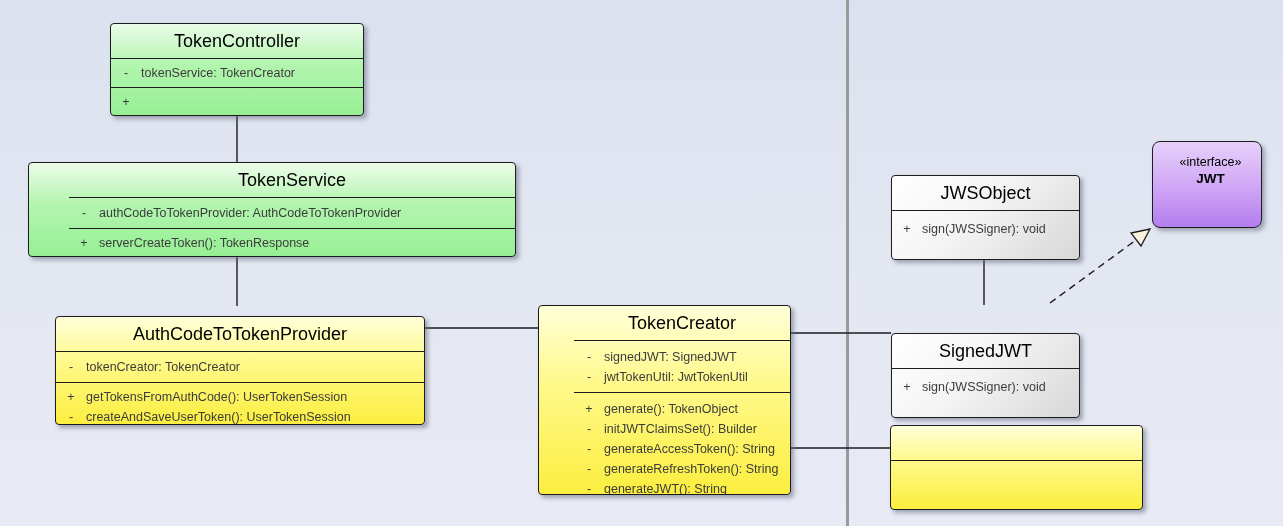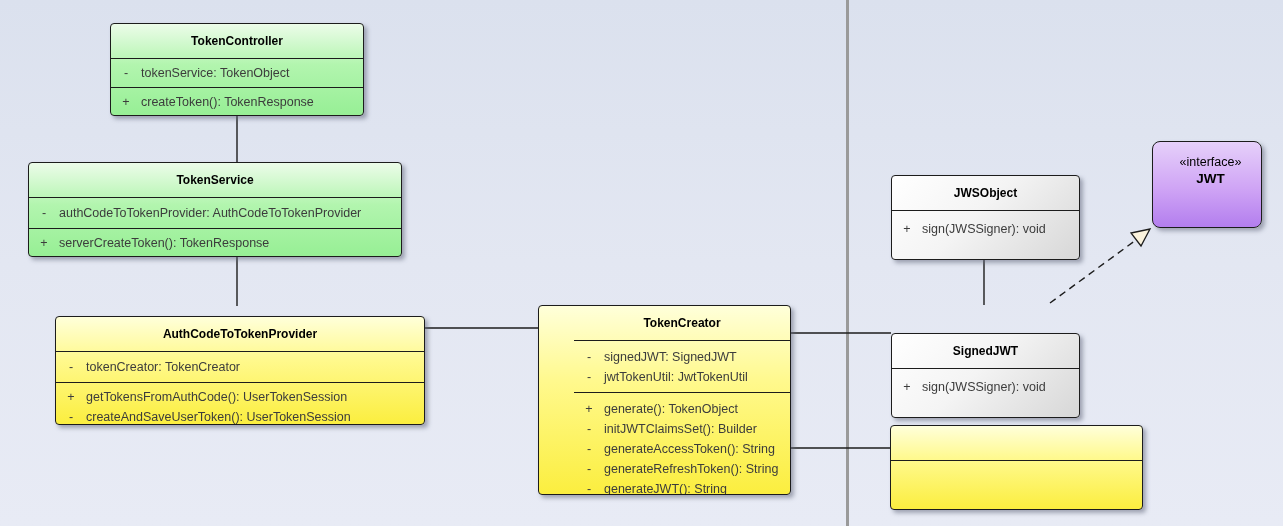--- a/index.html
+++ b/index.html
@@ -18,39 +18,39 @@
   svg.connectors { position:absolute; left:0; top:0; pointer-events:none; }
 
   .uml-class {
     position:absolute; display:flex; flex-direction:column;
     border:1px solid #1c1c1c; border-radius:4px;
     box-shadow:3px 3px 4px rgba(100,105,125,0.55);
     overflow:hidden;
   }
   .uml-class .title {
     flex:0 0 34px; display:flex; align-items:center; justify-content:center;
-    font-weight:bold; font-size:12px; color:#000;
+    font-weight:normal; font-size:18px; color:#000;
   }
   .compartment { border-top:1px solid #1c1c1c; }
   .compartment.single { display:flex; align-items:center; }
   .compartment.multi  { padding-top:4px; }
   .compartment.topalign { padding-top:8px; }
   .member { display:flex; align-items:baseline; padding:1px 6px 1px 0; }
   .member .vis  { flex:0 0 30px; text-align:center; font-size:12.5px; color:#3c3c3c; }
   .member .sig  { font-size:12.5px; color:#3c3c3c; white-space:nowrap; line-height:18px; }
 
   
   .green  { background:linear-gradient(180deg,#ecfce9 0%,#b2f5ae 45%,#97ef95 100%); }
   .yellow { background:linear-gradient(180deg,#ffffda 0%,#fff98d 40%,#fbee3f 100%); }
   .gray   { background:linear-gradient(135deg,#ffffff 0%,#f4f4f4 45%,#d7d7d7 100%);margin-top:35px; }
   .purple { background:linear-gradient(180deg,#e6d0fa 0%,#cfa4f5 55%,#b37eee 100%);padding-left:7px; }
 
   
   #c0 { left:110px; top:23px;  width:254px; height:93px; }
-  #c1 { left:28px;  top:162px; width:374px; height:95px; }
+  #c1 { left:28px;  top:162px; width:488px; height:95px;padding-left:40px; }
   #c2 { left:55px;  top:316px; width:370px; height:109px; }
   #c3 { left:538px; top:305px; width:253px; height:190px;padding-left:35px; }
   #c4 { left:891px; top:140px; width:189px; height:85px; }
   #c5 { left:891px; top:298px; width:189px; height:85px; }
   #c6 { left:1152px;top:141px; width:110px; height:87px; border-radius:8px; }
   #c7 { left:890px; top:425px; width:253px; height:85px; }
 
   #c0 .attrs { flex:0 0 29px; } #c0 .methods { flex:1; }
   #c1 .attrs { flex:0 0 31px; } #c1 .methods { flex:1; }
   #c2 .attrs { flex:0 0 31px; } #c2 .methods { flex:1; }
@@ -92,27 +92,26 @@
       <line x1="1050" y1="303" x2="1136" y2="240" stroke="#1c1c1c" stroke-width="1.4" stroke-dasharray="7,5"></line>
       <polygon points="1150,229 1141,246 1131,233" fill="#faf2dd" stroke="#1c1c1c" stroke-width="1.3"></polygon>
     </g>
   </svg>
 
   <div class="uml-class green" id="c0">
     <div class="title">TokenController</div>
     <div class="compartment attrs single">
       <div class="member">
         <span class="vis">-</span>
-        <span class="sig">tokenService: TokenObject</span>
+        <span class="sig">tokenService: TokenCreator</span>
       </div>
     </div>
     <div class="compartment methods single">
       <div class="member">
         <span class="vis">+</span>
-        <span class="sig">createToken(): TokenResponse</span>
       </div>
     </div>
   </div>
 
   <div class="uml-class green" id="c1">
     <div class="title">TokenService</div>
     <div class="compartment attrs single">
       <div class="member">
         <span class="vis">-</span>
         <span class="sig">authCodeToTokenProvider: AuthCodeToTokenProvider</span>

